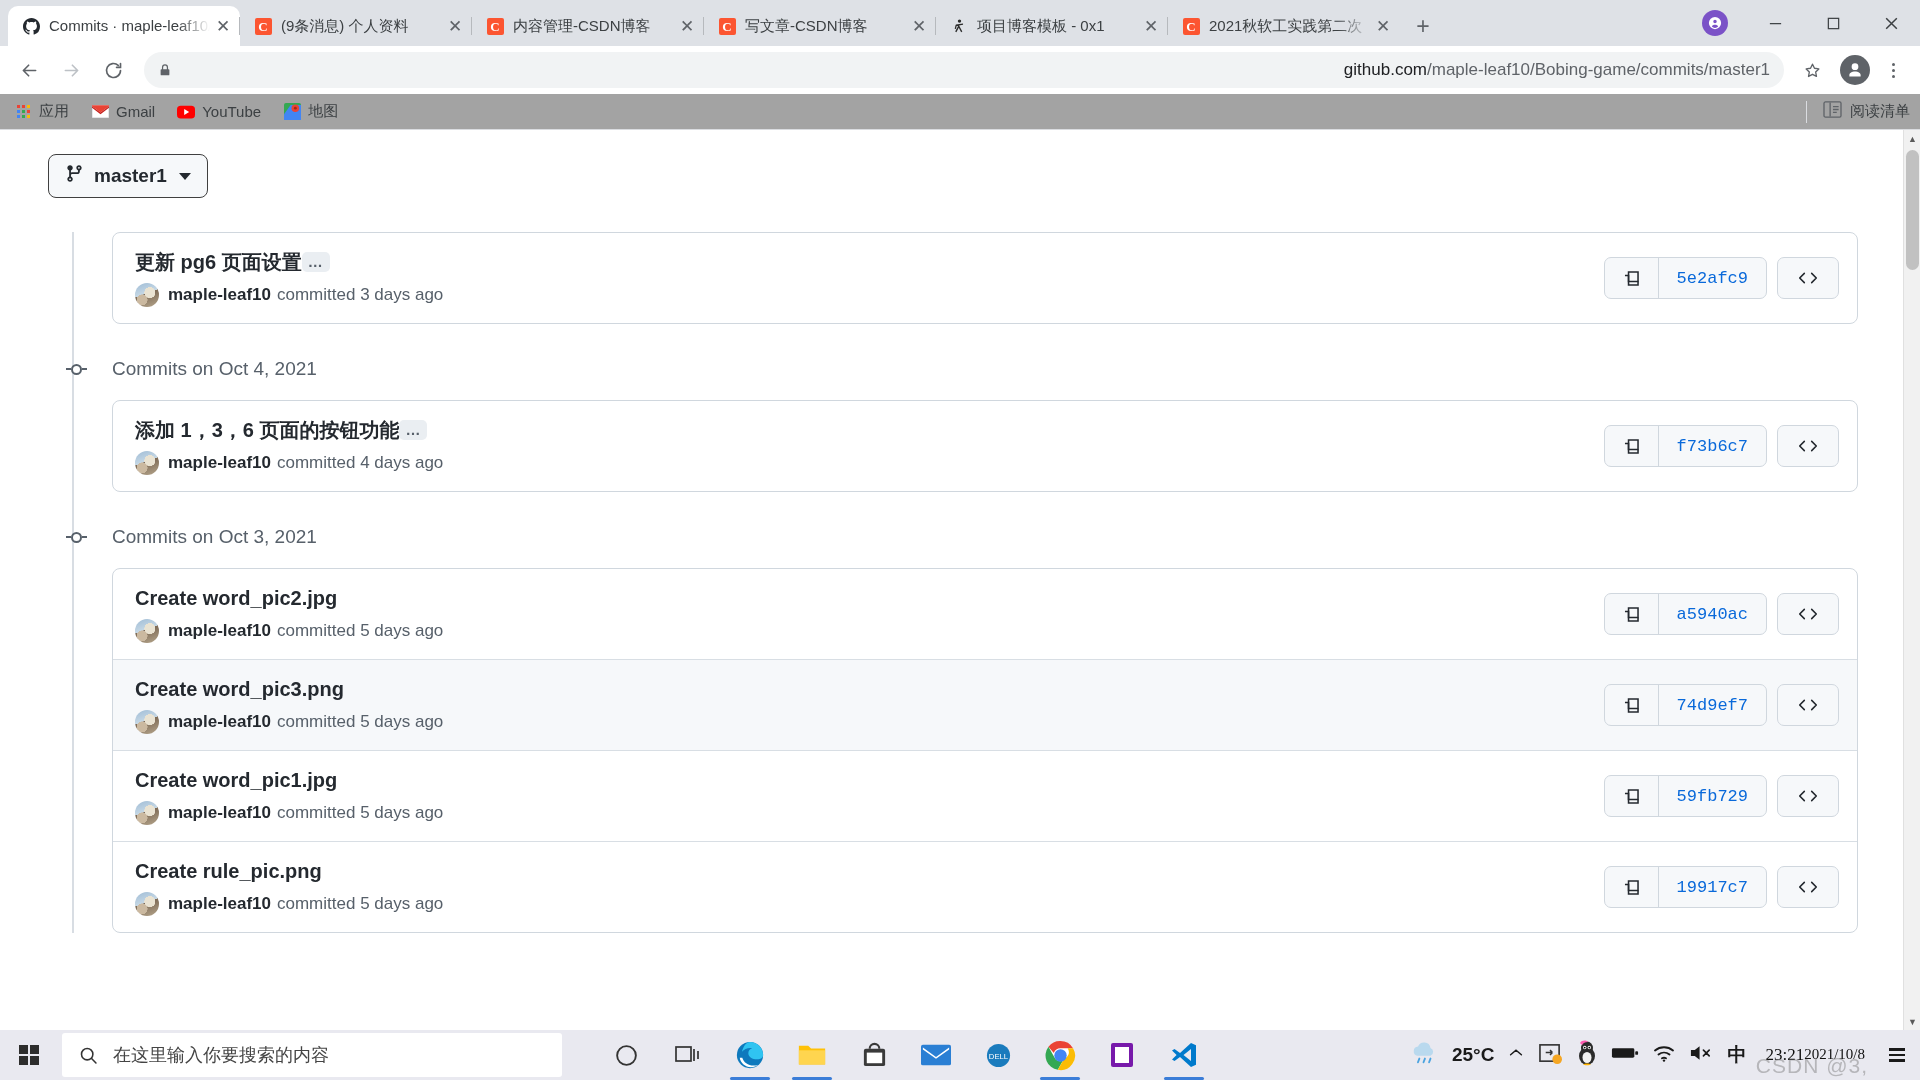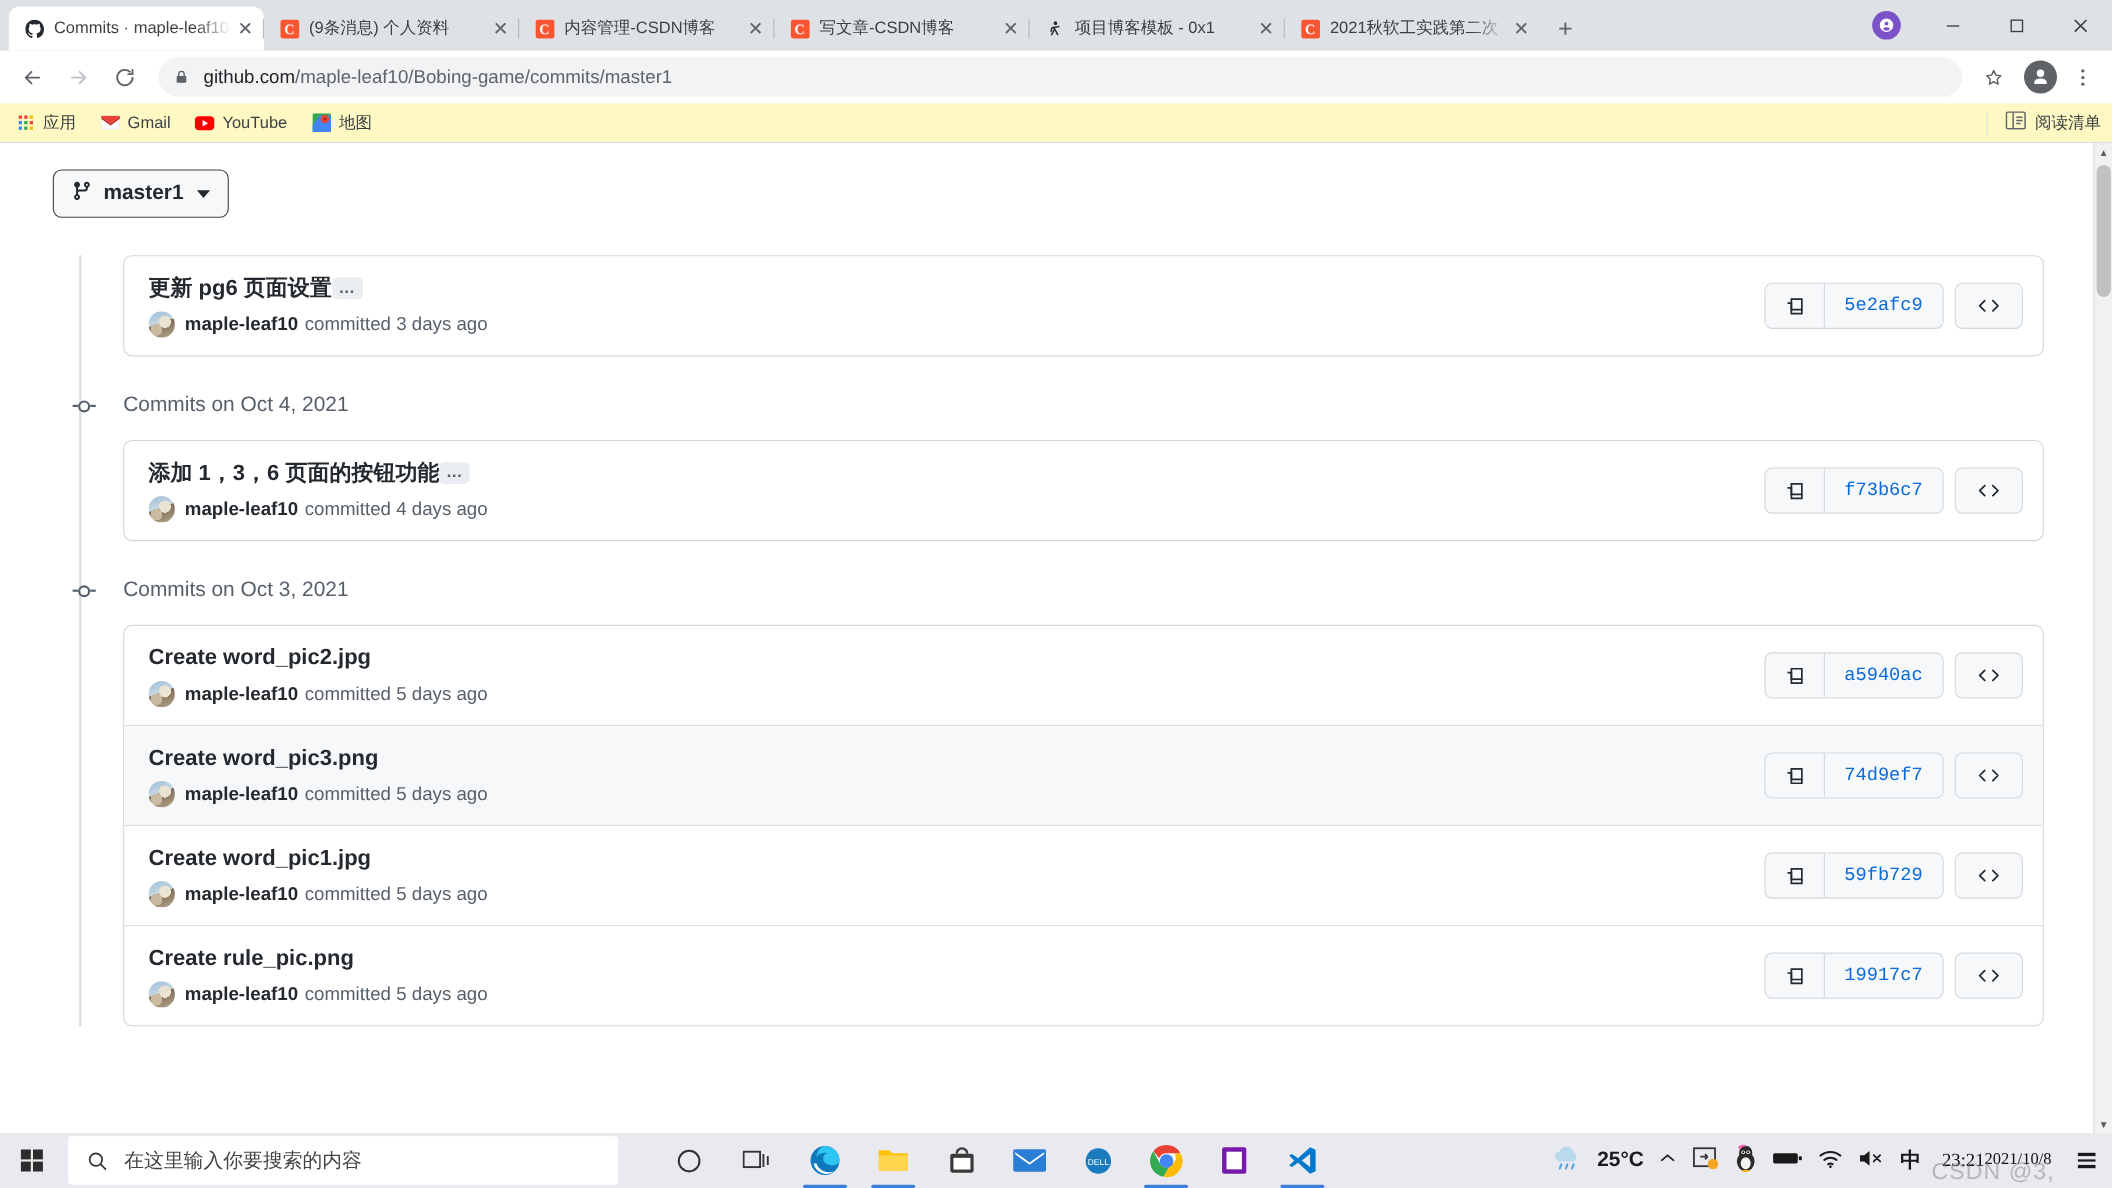--- a/index.html
+++ b/index.html
@@ -70,39 +70,39 @@
     height: 48px; background: #ffffff; display: flex; align-items: center;
     padding: 0 10px;
   }
   .nav-btn {
     width: 38px; height: 38px; display: flex; align-items: center; justify-content: center;
     color: #5f6368; margin-right: 4px; border-radius: 50%;
   }
   .nav-btn.disabled { color: #bdc1c6; }
   .omnibox {
     flex: 1 1 auto; height: 36px; background: #f1f3f4; border-radius: 18px;
-    display: flex; align-items: center; padding: 0 14px; margin: 0 10px 0 8px;
+    display: flex; align-items: center; padding: 0 14px; margin: 0 10px 0 8px; justify-content: space-between;
   }
   .omnibox .lock { margin-right: 13px; color: #5f6368; display: flex; }
   .omnibox .url { font-size: 17px; color: #202124; white-space: nowrap; }
   .omnibox .url .dim { color: #5f6368; }
   .star { width: 36px; height: 36px; display:flex; align-items:center; justify-content:center; color:#5f6368; }
   .profile {
     width: 30px; height: 30px; border-radius: 50%; background: #5f6368;
     display: flex; align-items: center; justify-content: center; margin: 0 6px 0 10px;
   }
   .kebab {
     width: 34px; height: 36px; display: flex; flex-direction: column;
     align-items: center; justify-content: center; gap: 3px;
   }
   .kebab i { width: 3px; height: 3px; border-radius: 50%; background: #5f6368; display:block; }
 
   
   .bookmarks {
-    height: 36px; background: #fef9c3; display: flex; align-items: center;
+    height: 36px; background: #a3a3a3; display: flex; align-items: center;
     padding: 0 14px; border-bottom: 1px solid #dadce0; position: relative;
   }
   .bm { display: flex; align-items: center; margin-right: 22px; }
   .bm .bico { width: 18px; height: 18px; margin-right: 7px; display:flex; align-items:center; justify-content:center;}
   .bm .blbl { font-size: 15px; color: #3c4043; white-space: nowrap; }
   .reading {
     position: absolute; right: 10px; display: flex; align-items: center;
     padding-left: 16px; border-left: 1px solid #dadce0; height: 22px;
   }
   .reading .blbl { font-size: 15px; color: #3c4043; margin-left: 8px; }

